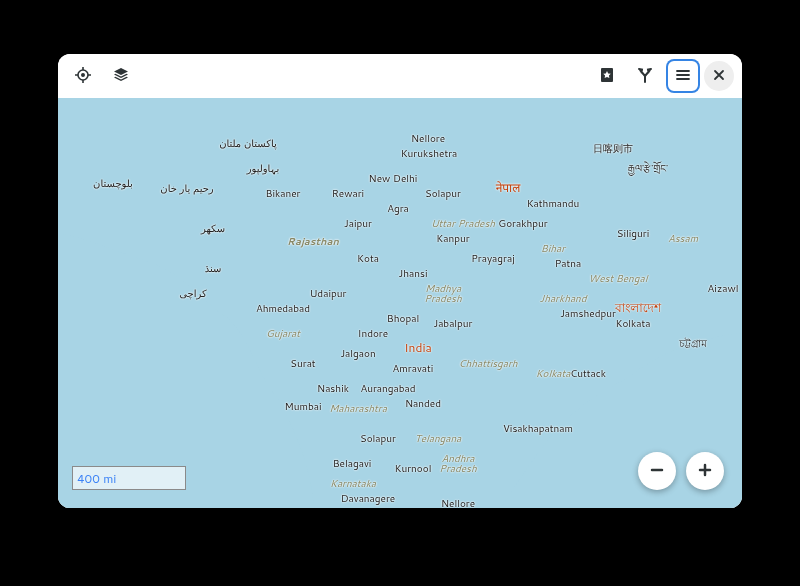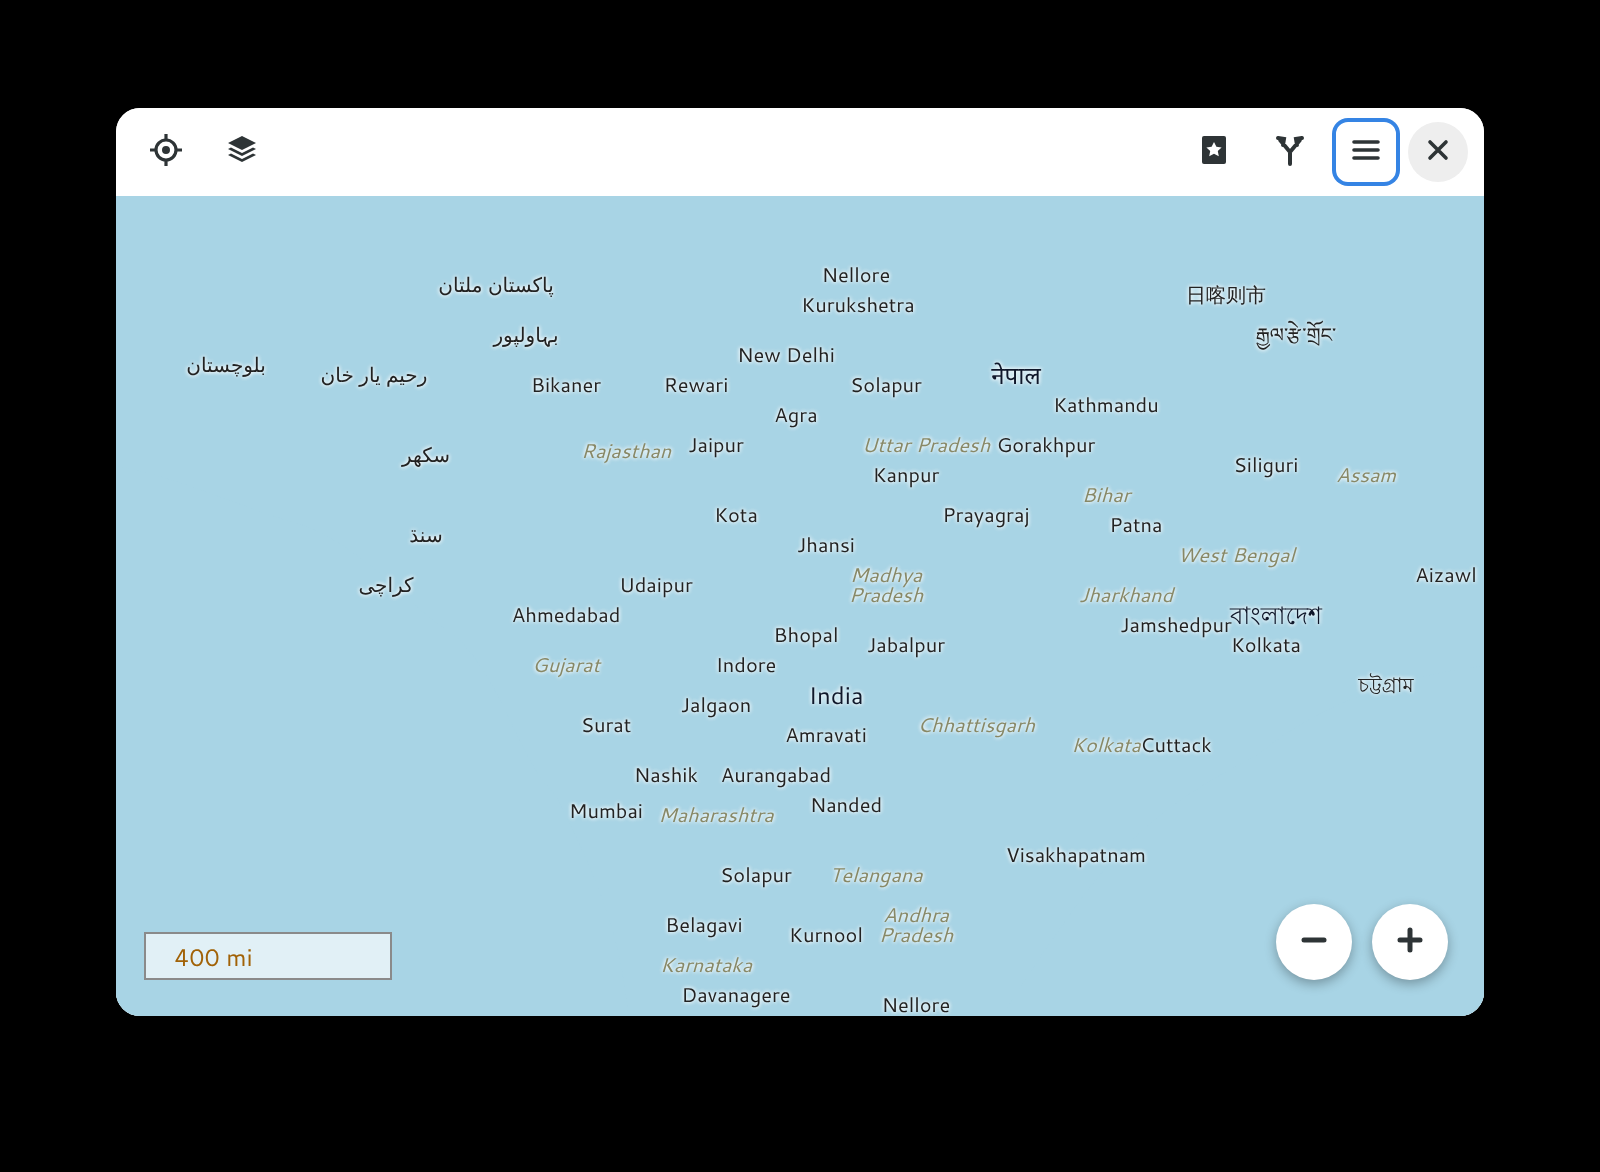--- a/index.html
+++ b/index.html
@@ -16,25 +16,25 @@
   .spacer{flex:1}
   .map{position:relative;flex:1;overflow:hidden}
 
   
   .landmass{position:absolute;inset:0;background:#f2efe9}
   .sea{position:absolute;background:#a8d4e5}
 
   
   .lbl{position:absolute;font-size:10px;line-height:1;color:#222;white-space:nowrap;transform:translate(-50%,-50%);text-shadow:0 0 2px #fff,0 0 2px #fff}
   .lbl.state{color:#886;font-style:italic;font-size:10px}
-  .lbl.country{font-size:12px;color:#0f172a}
+  .lbl.country{font-size:12px;color:#c2410c}
   .lbl.rtl{direction:rtl}
 
   
-  .scale{position:absolute;left:14px;bottom:18px;width:108px;height:22px;background:rgba(255,255,255,.65);border:1px solid #8a8a8a;display:flex;align-items:center;padding-left:14px;font-size:12px;color:#a16207}
+  .scale{position:absolute;left:14px;bottom:18px;width:108px;height:22px;background:rgba(255,255,255,.65);border:1px solid #8a8a8a;display:flex;align-items:center;padding-left:4px;font-size:12px;color:#3b82f6}
 
   
   .zoom{position:absolute;right:18px;bottom:18px;display:flex;gap:10px}
   .zbtn{width:38px;height:38px;border-radius:50%;background:#fff;border:none;box-shadow:0 2px 6px rgba(0,0,0,.3);display:flex;align-items:center;justify-content:center;cursor:pointer;color:#2e3436}
 
   
   .desert{position:absolute;background:#e8e2c4;border-radius:40% 50% 60% 40%}
   .green{position:absolute;background:#cde2b8;border-radius:40% 60% 50% 60%}
 </style>
 </head>
@@ -104,21 +104,21 @@
     <svg class="sea" style="left:0;top:0" width="684" height="454">
       <path fill="#a8d4e5" d="M0 135 C30 140 60 155 95 165 C130 180 145 205 170 220 C195 245 200 280 220 300 C235 330 250 360 255 400 C258 425 260 445 262 454 L0 454 Z"></path>
 
       <path fill="#a8d4e5" d="M684 235 C640 240 600 255 570 280 C530 300 505 320 480 355 C455 390 435 420 420 454 L684 454 Z"></path>
     </svg>
 
     <div id="labels">
         <span class="lbl country" style="left: 360px; top: 250px;">India</span>
         <span class="lbl country" style="left: 450px; top: 90px;">नेपाल</span>
         <span class="lbl country" style="left: 580px; top: 210px;">বাংলাদেশ</span>
-        <span class="lbl state" style="left: 255px; top: 128px;">Rajasthan</span>
+        <span class="lbl state" style="left: 255px; top: 143px; font-weight: bold;">Rajasthan</span>
         <span class="lbl state" style="left: 225px; top: 235px;">Gujarat</span>
         <span class="lbl state" style="left: 300px; top: 310px;">Maharashtra</span>
         <span class="lbl state" style="left: 385px; top: 195px; text-align: center;">Madhya<br>Pradesh</span>
         <span class="lbl state" style="left: 405px; top: 125px;">Uttar Pradesh</span>
         <span class="lbl state" style="left: 495px; top: 150px;">Bihar</span>
         <span class="lbl state" style="left: 505px; top: 200px;">Jharkhand</span>
         <span class="lbl state" style="left: 560px; top: 180px;">West Bengal</span>
         <span class="lbl state" style="left: 495px; top: 275px;">Kolkata</span>
         <span class="lbl state" style="left: 430px; top: 265px;">Chhattisgarh</span>
         <span class="lbl state" style="left: 380px; top: 340px;">Telangana</span>

